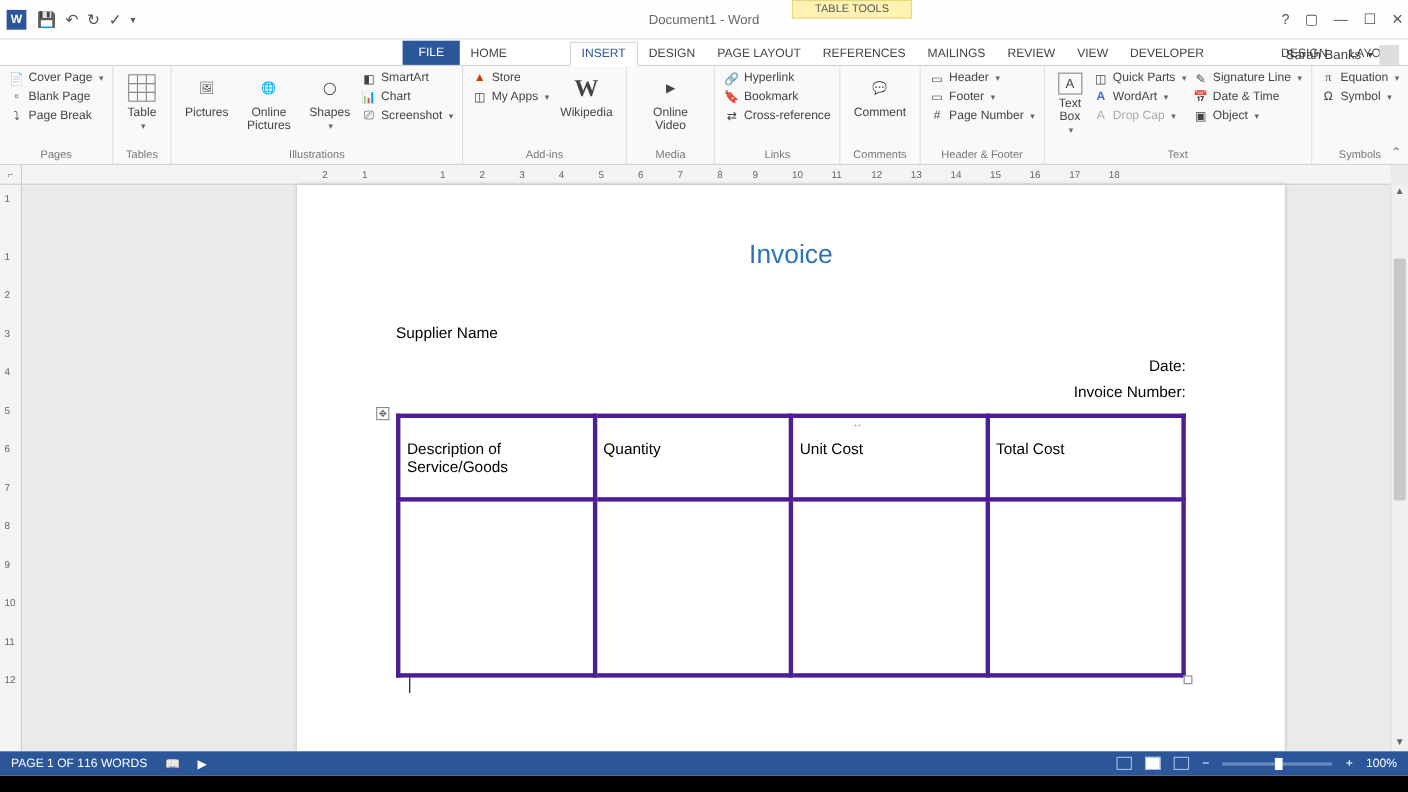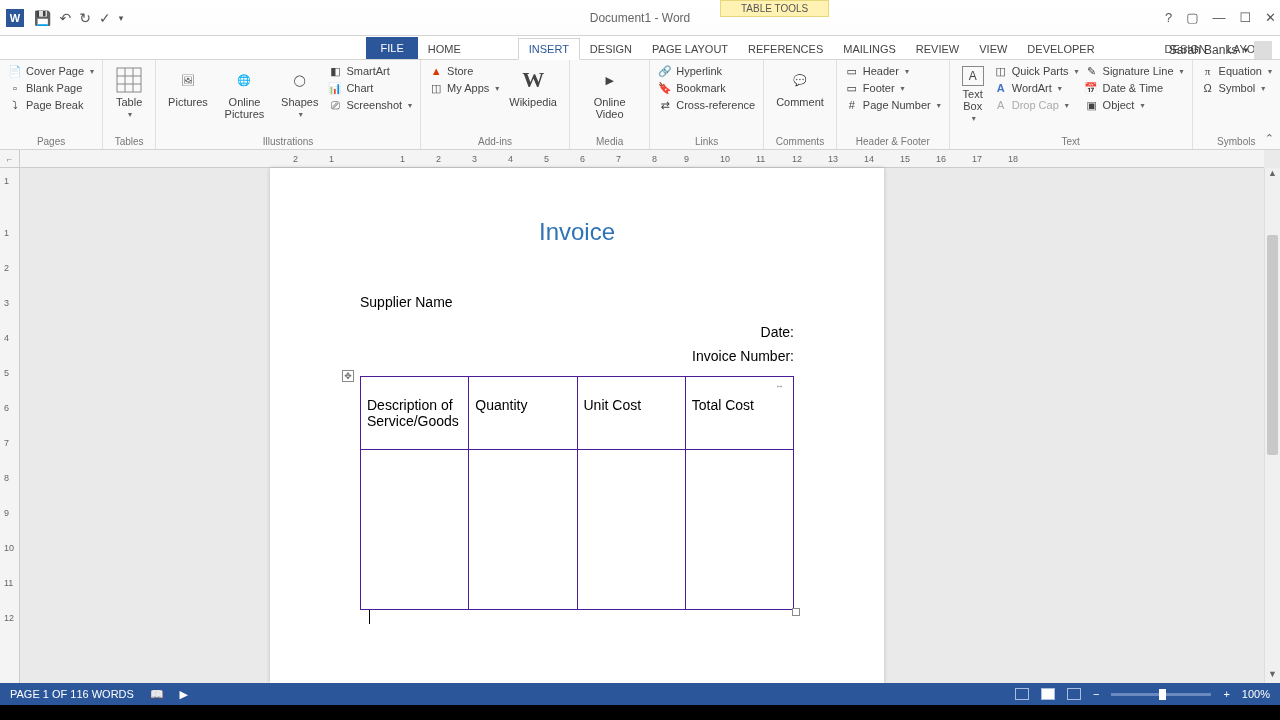--- a/index.html
+++ b/index.html
@@ -29,27 +29,27 @@
   .big-btn .icn { width: 28px; height: 28px; display: flex; align-items: center; justify-content: center; }
   .row-btns { display: flex; gap: 6px; }
   .icn-s { width: 14px; height: 14px; display: inline-flex; align-items: center; justify-content: center; }
   .dd::after { content: "▾"; font-size: 8px; margin-left: 2px; color: #666; }
   .collapse { position: absolute; right: 6px; bottom: 4px; font-size: 11px; color: #666; }
   .ruler-area { display: flex; flex: 1; background: #eaeaea; position: relative; overflow: hidden; }
   .vruler { width: 20px; background: #f4f4f4; border-right: 1px solid #ccc; position: relative; }
   .vruler .corner { height: 18px; border-bottom: 1px solid #ccc; display:flex; align-items:center; justify-content:center; font-size:9px; color:#888;}
   .hruler { height: 18px; background: #f4f4f4; border-bottom: 1px solid #ccc; position: absolute; top: 0; left: 20px; right: 16px; display: flex; align-items: center; font-size: 9px; color: #666; }
   .hruler .tick { position: absolute; }
-  .page-wrap { position: absolute; left: 270px; top: 18px; width: 614px; bottom: 0; background: #fff; box-shadow: 0 0 4px rgba(0,0,0,.2); }
+  .page-wrap { position: absolute; left: 270px; top: 18px; width: 898px; bottom: 0; background: #fff; box-shadow: 0 0 4px rgba(0,0,0,.2); }
   .doc { padding: 50px 90px 20px 90px; font-family: Calibri, sans-serif; color: #000; }
   .doc-heading { text-align: center; color: #2e74b5; font-size: 24px; margin-bottom: 28px; font-weight: normal; }
   .doc-line { font-size: 14px; margin-bottom: 14px; margin-top: 48px; }
   .doc-right { text-align: right; font-size: 14px; margin-bottom: 8px; }
   .inv-table { border-collapse: collapse; width: 100%; margin-top: 12px; font-size: 14px; table-layout: fixed; }
-  .inv-table td { border: 1px solid #4c1d95; padding: 20px 6px; vertical-align: top; }
+  .inv-table td { border: 4px solid #4c1d95; padding: 20px 6px; vertical-align: top; }
   .inv-table tr.hdr td { height: 36px; }
   .inv-table tr.body td { height: 160px; }
   .table-handle { position: absolute; width: 12px; height: 12px; border: 1px solid #888; background: #fff; font-size: 9px; display: flex; align-items: center; justify-content: center; color: #666; }
   .col-handle { position:absolute; font-size:9px; color:#888; }
   .resize-handle { position:absolute; width:8px; height:8px; border:1px solid #888; background:#fff; }
   .scrollbar-v { position: absolute; right: 0; top: 18px; bottom: 0; width: 16px; background: #f0f0f0; border-left: 1px solid #ddd; }
   .scrollbar-v .thumb { position: absolute; left: 2px; right: 2px; top: 67px; height: 220px; background: #c8c8c8; border-radius: 2px; }
   .scrollbar-v .arrow { position:absolute; left:0; right:0; height:14px; text-align:center; font-size:9px; color:#666; }
   .statusbar { height: 22px; background: #2b579a; color: #fff; display: flex; align-items: center; font-size: 11px; padding: 0 10px; position: relative; }
   .statusbar .right { position: absolute; right: 10px; display: flex; align-items: center; gap: 12px; }

